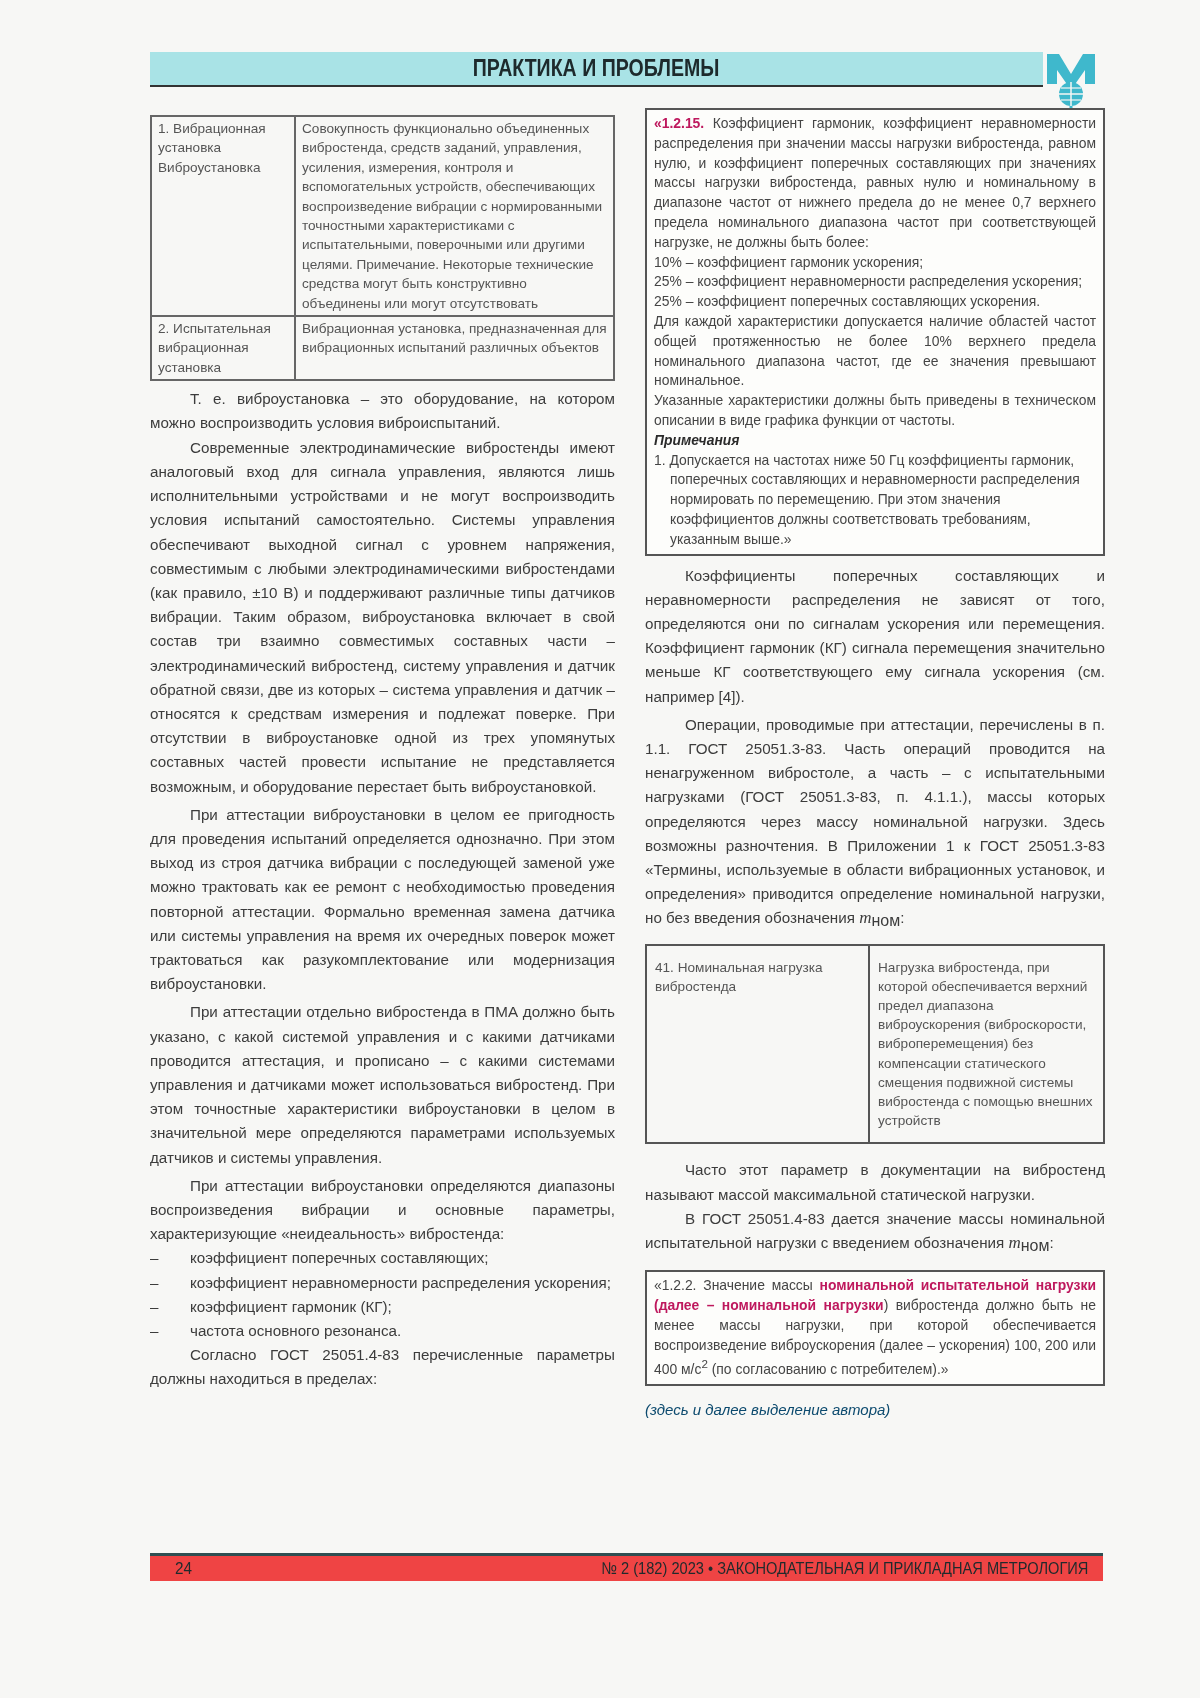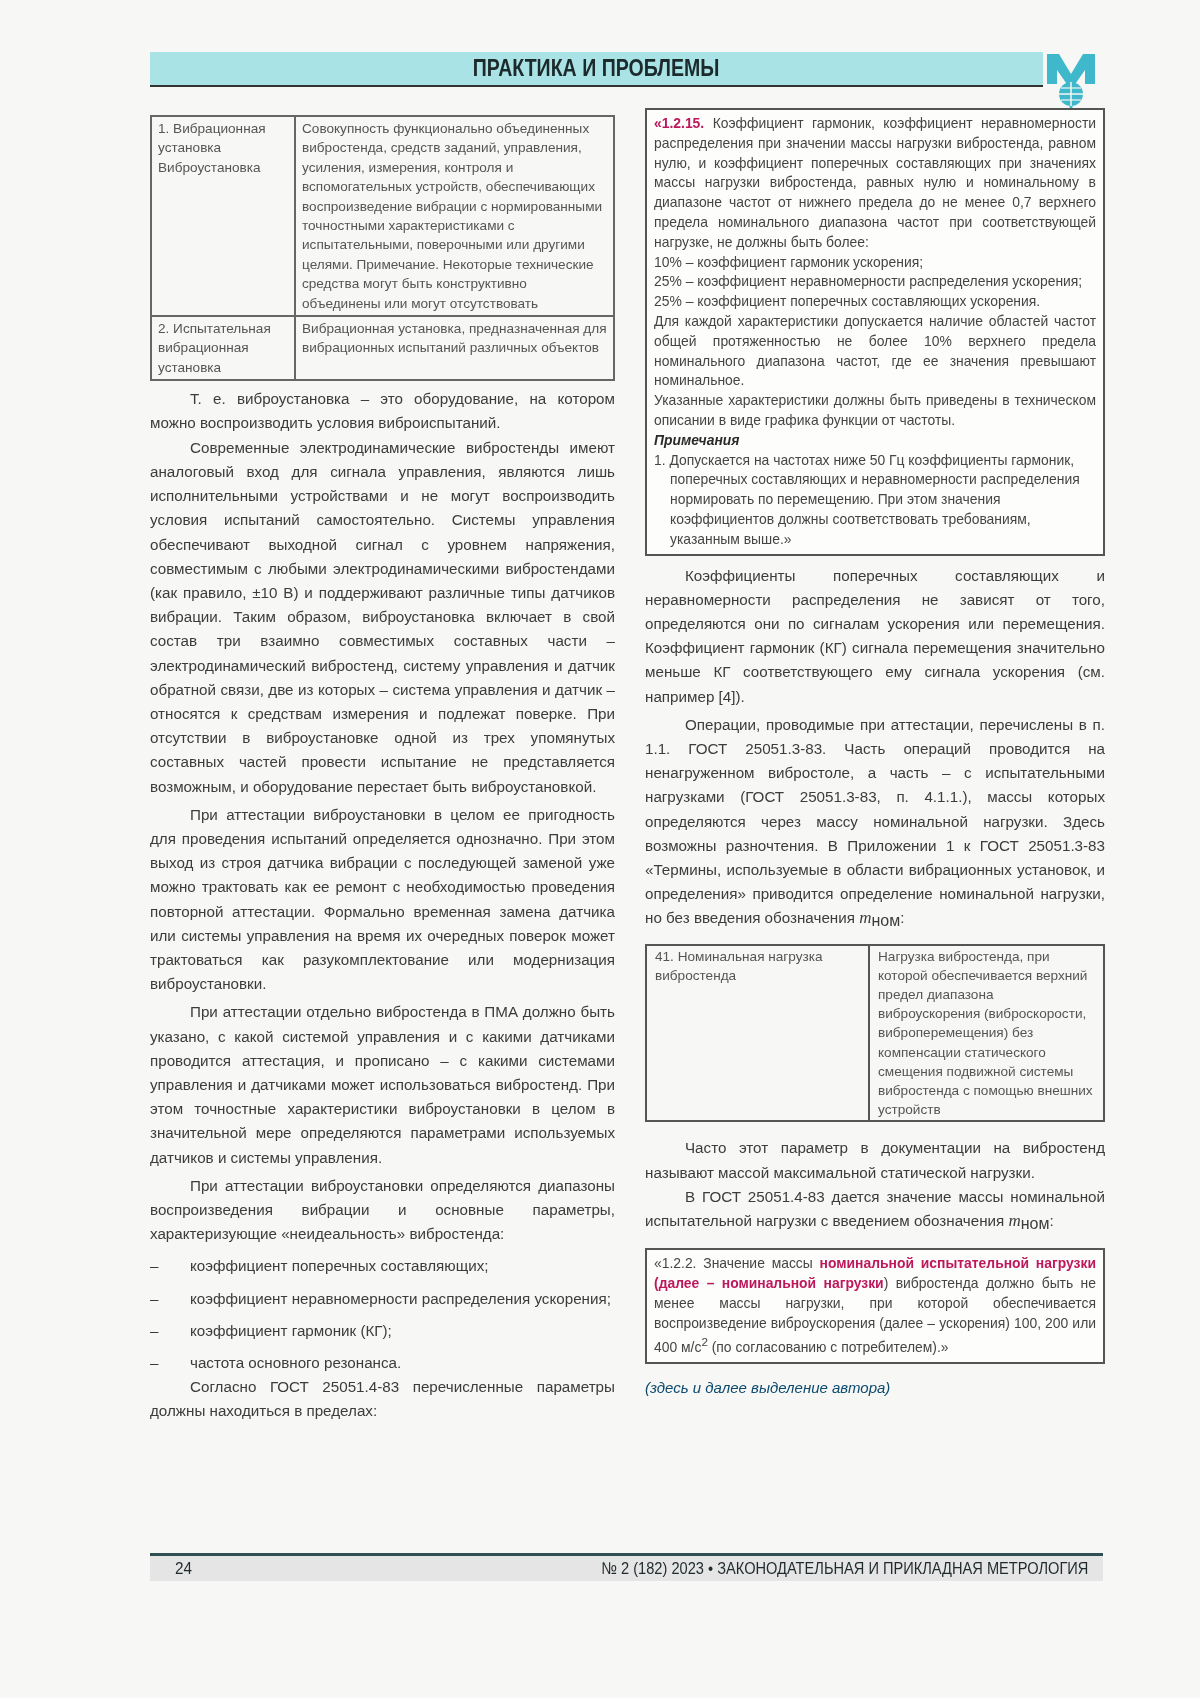--- a/index.html
+++ b/index.html
@@ -22,38 +22,38 @@
   .col { position: absolute; font-size: 15.2px; line-height: 24.2px; }
   .col-left { left: 150px; top: 115px; width: 465px; }
   .col-right { left: 645px; top: 108px; width: 460px; }
   table.def { border-collapse: collapse; width: 465px; font-size: 13.6px; line-height: 19.4px; color: #555; }
   table.def td { border: 2px solid #666; vertical-align: top; padding: 2px 6px 2px 6px; }
   table.def td.term { width: 130px; border-right: 1px solid #777; }
   p { margin: 0; text-align: justify; }
   p.indent { text-indent: 40px; }
   .para-gap { height: 4px; }
   ul.dash { list-style: none; margin: 0; padding: 0; }
-  ul.dash li { position: relative; padding-left: 40px; text-align: justify; margin-top: 8px; }
+  ul.dash li { position: relative; padding-left: 40px; text-align: justify; }
   ul.dash li::before { content: "–"; position: absolute; left: 0; }
   .quote-box {
     border: 2px solid #555; background: #fdfdfb; padding: 4px 7px 4px 7px;
     font-size: 13.9px; line-height: 19.8px; color: #454545;
   }
   .quote-box b { color: #be185d; }
   .notes-title { font-weight: bold; font-style: italic; color: #2b2b2b; }
   .note-item { padding-left: 16px; text-indent: -16px; }
   table.def2 { border-collapse: collapse; width: 460px; font-size: 13.6px; line-height: 19.2px; color: #555; }
-  table.def2 td { border: 2px solid #555; vertical-align: top; padding: 1px 8px; margin-top: 30px; }
+  table.def2 td { border: 2px solid #555; vertical-align: top; padding: 12px 8px; margin-top: 30px; }
   table.def2 td.term { width: 205px; border-right: 1px solid #777; }
   .italic-note { font-style: italic; color: #0c4a6e; font-size: 15px; }
   .m-sym { font-family: "Liberation Serif", serif; font-style: italic; font-size: 17px; }
   .m-sub { font-family: Liberation Sans, sans-serif; font-size: 16px; vertical-align: -3px; }
   .footer-band {
     position: absolute; left: 150px; top: 1553px; width: 953px; height: 25px;
-    background: #e5e5e5; border-top: 3px solid #2f4f52;
+    background: #ef4444; border-top: 3px solid #2f4f52;
     display: flex; align-items: center; justify-content: space-between;
     font-size: 17px; color: #1f2a2c;
   }
   .footer-page { margin-left: 25px; transform: scaleX(0.9); transform-origin: left; }
   .footer-journal { margin-right: 15px; transform: scaleX(0.86); transform-origin: right; white-space: nowrap; }
 </style>
 </head>
 <body>
 
 <div class="header-band">

